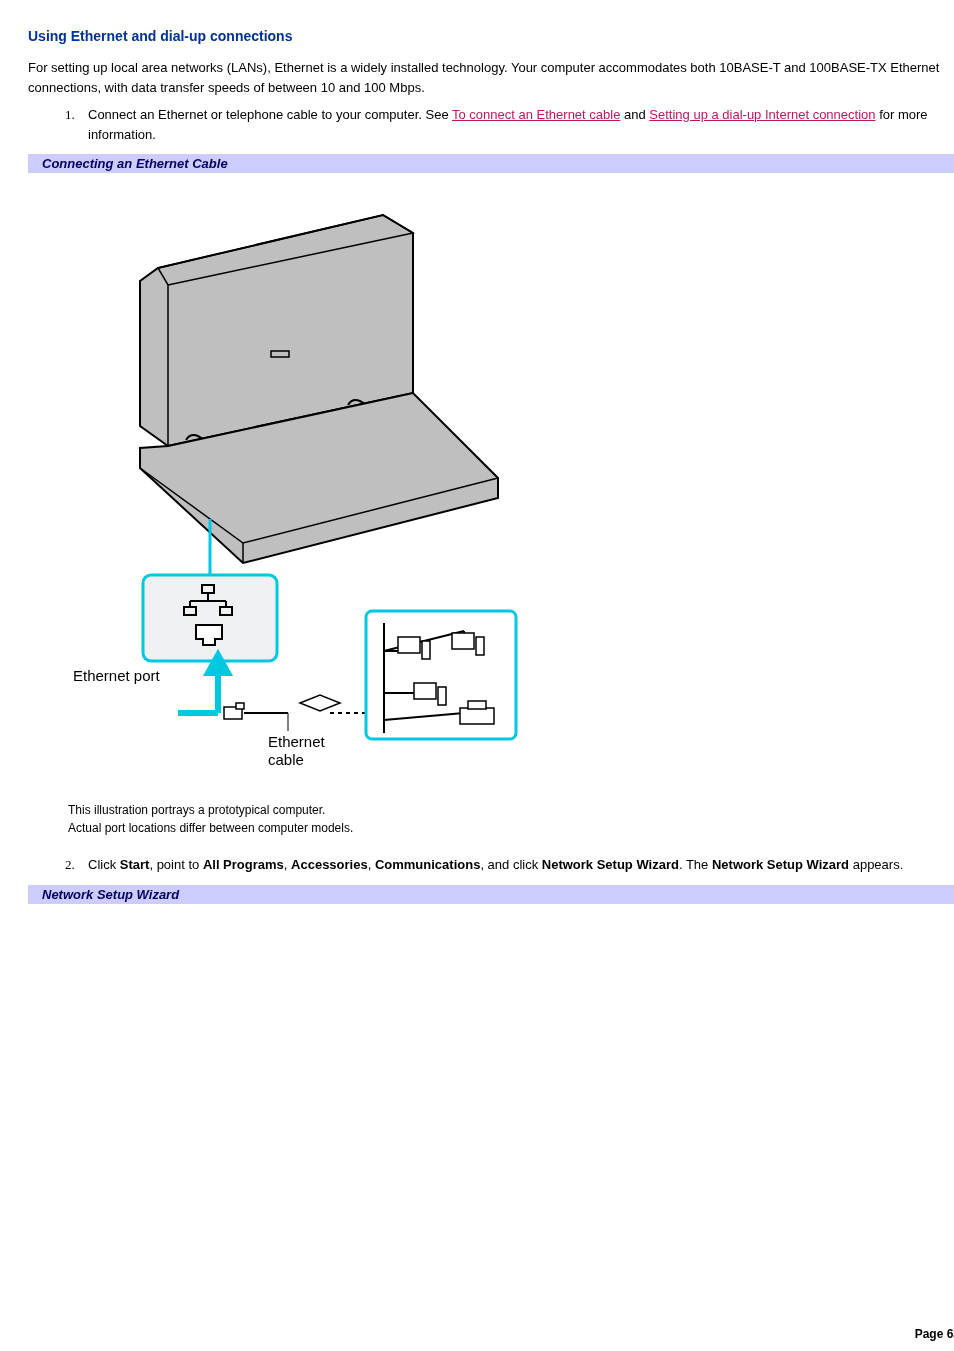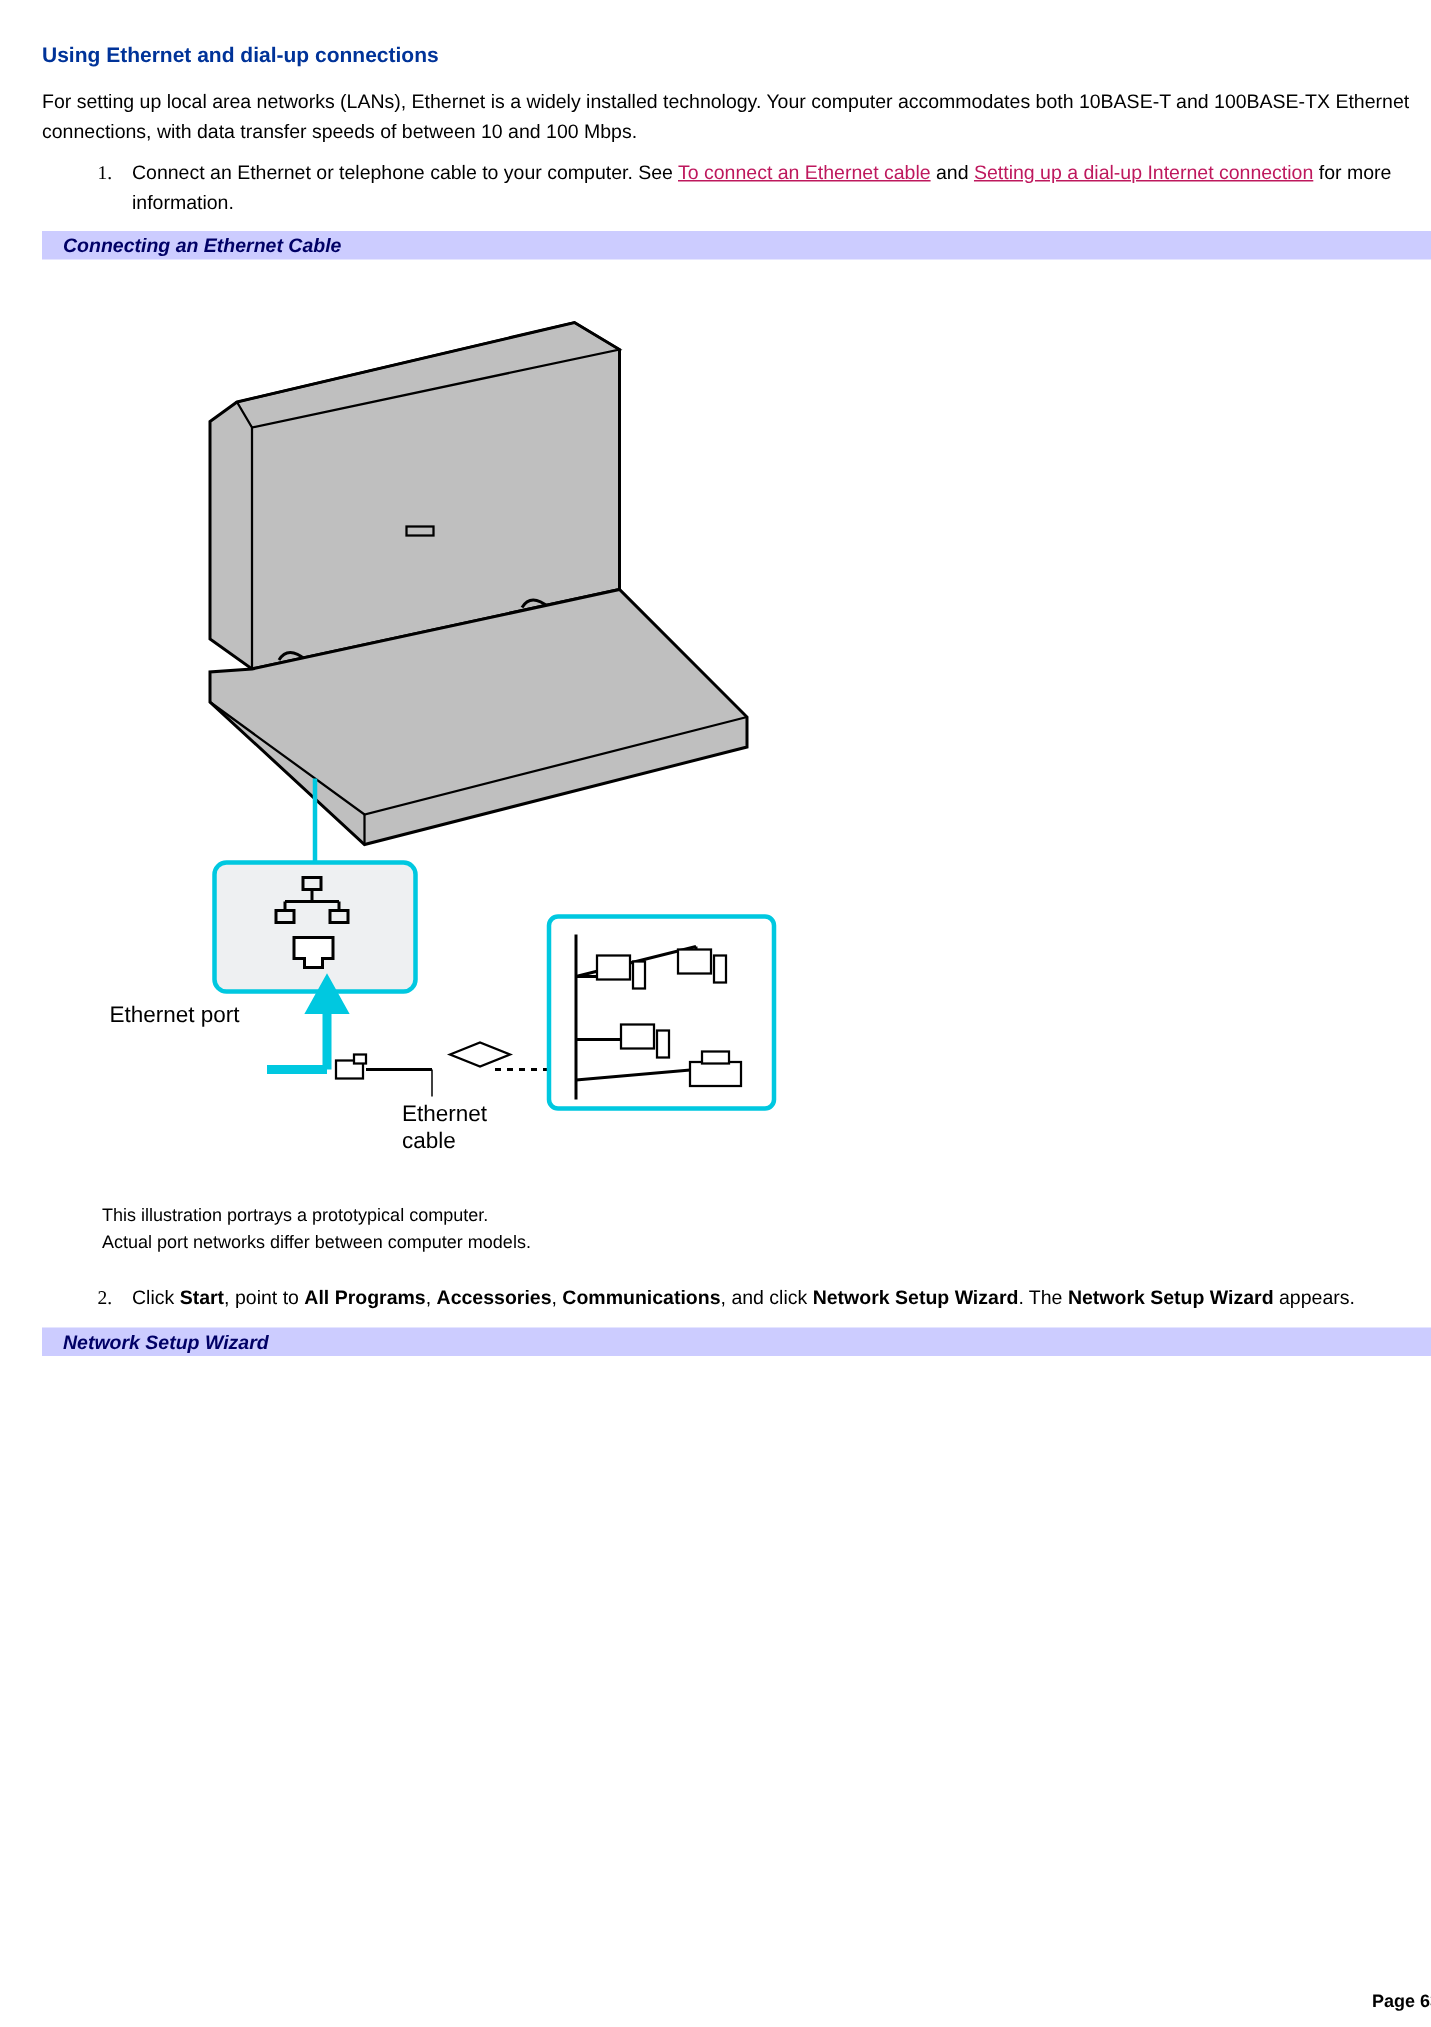--- a/index.html
+++ b/index.html
@@ -180,21 +180,21 @@
 
       <g stroke="#000" stroke-width="1.5" fill="#fff">
         <rect x="392" y="515" width="34" height="16"></rect>
         <rect x="400" y="508" width="18" height="8"></rect>
       </g>
     </svg>
   </div>
 
   <div class="ill-note">
     <span>This illustration portrays a prototypical computer.</span><br>
-    <span>Actual port networks differ between computer models.</span>
+    <span>Actual port locations differ between computer models.</span>
   </div>
 
   <ol class="steps" start="2">
     <li>
       <span>Click </span><b>Start</b><span>, point to </span><b>All Programs</b><span>, </span><b>Accessories</b><span>, </span><b>Communications</b><span>, and click </span><b>Network Setup Wizard</b><span>. The </span><b>Network Setup Wizard</b><span> appears.</span>
     </li>
   </ol>
 
   <div class="figure-caption-bar">Network Setup Wizard</div>
 

